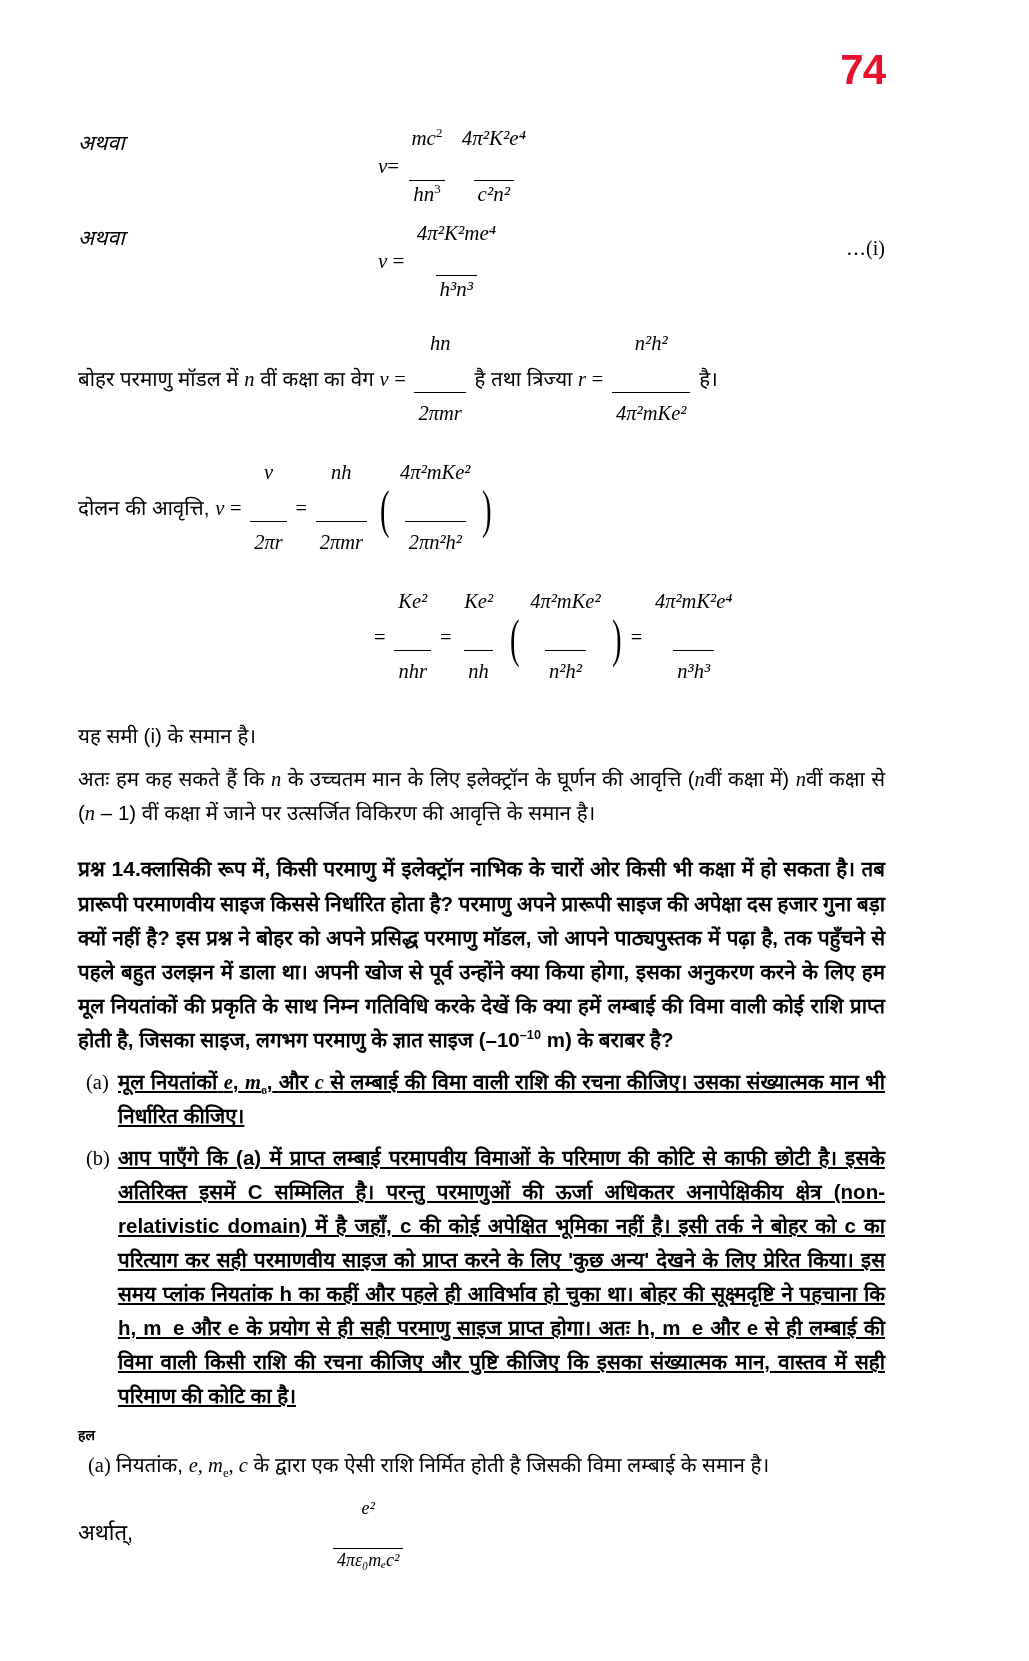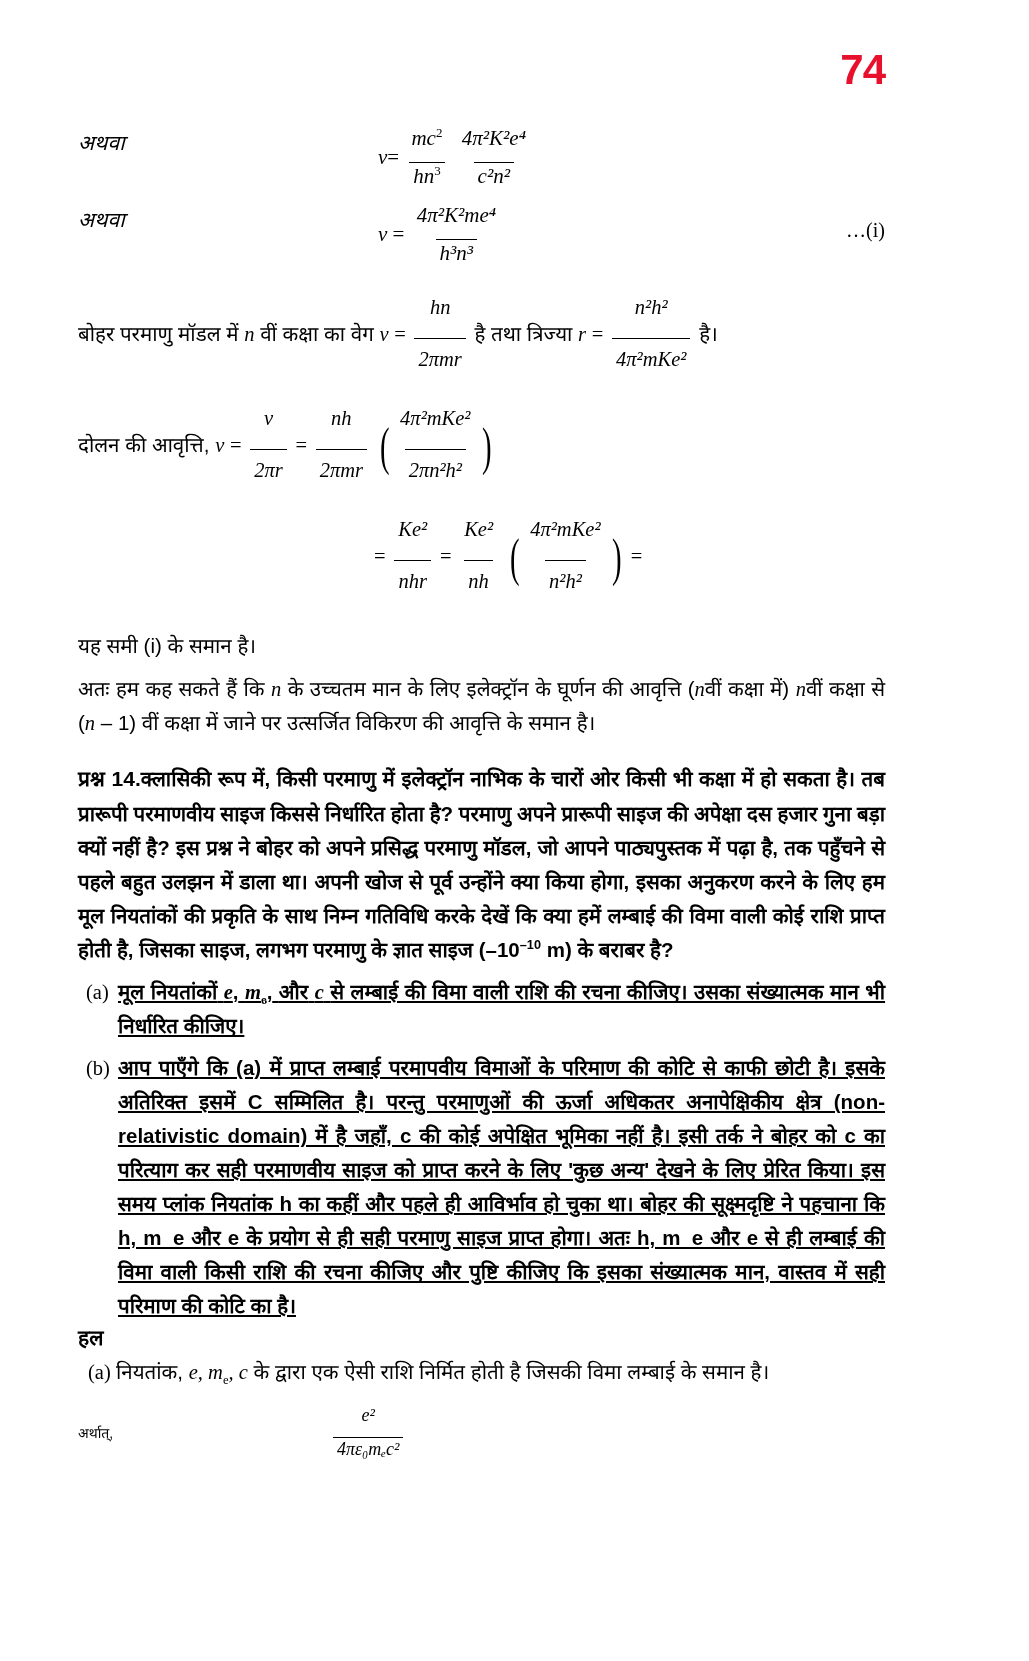--- a/index.html
+++ b/index.html
@@ -49,23 +49,24 @@
 
   .frac {
     display: inline-flex;
     flex-direction: column;
     align-items: center;
     vertical-align: middle;
     margin: 0 3px;
     text-align: right;
     position: relative;
     top: -2px;
+    gap: 28px;
   }
   .frac .num { padding: 0 4px 1px 4px; }
-  .frac .den { padding: 1px 4px 0 4px; border-top: 1.6px solid #000; margin-top: 10px; }
+  .frac .den { padding: 1px 4px 0 4px; border-top: 1.6px solid #000; }
 
   .paren {
     display: inline-flex;
     align-items: center;
     vertical-align: middle;
     font-size: 1em;
   }
   .paren .pl, .paren .pr {
     font-size: 2.55em;
     font-style: normal;
@@ -145,21 +146,22 @@
     width: 40px;
     font-family: "Liberation Serif", "DejaVu Serif", serif;
     font-weight: normal;
     padding-left: 8px;
   }
   .sub-item .body { flex: 1 1 auto; text-align: justify; text-decoration: underline; }
 
   .sol-head {
     font-family: Liberation Mono, monospace;
     font-weight: bold;
-    font-size: 21px;
+    font-size: 14px;
+    margin-top: 12px;
   }
   .sol-item {
     display: flex;
     font-family: "Liberation Sans", "DejaVu Sans", sans-serif;
     font-size: 20.5px;
     line-height: 1.66;
     margin-top: 4px;
   }
   .sol-item .marker {
     flex: none;
@@ -171,21 +173,21 @@
 
   .arthat-row {
     display: flex;
     align-items: flex-start;
     margin-top: 18px;
   }
   .arthat-row .lbl {
     width: 252px;
     flex: none;
     font-family: "Liberation Sans", "DejaVu Sans", sans-serif;
-    font-size: 14px;
+    font-size: 22px;
     padding-top: 16px;
   }
   .arthat-row .eq { font-size: 18px; }
   .indent-mid { padding-left: 296px; }
 </style>
 </head>
 <body>
 
 <div class="page">
 
@@ -278,20 +280,24 @@
       </span>
       <span class="paren math">
         <span class="pl">(</span>
         <span class="frac">
           <span class="num">4π²mKe²</span>
           <span class="den">n²h²</span>
         </span>
         <span class="pr">)</span>
       </span>
       <span class="math mu">=</span>
+      <span class="frac math">
+        <span class="num">4π²mK²e⁴</span>
+        <span class="den">n³h³</span>
+      </span>
     </div>
 
     <div class="para" style="margin-top:26px;">यह समी (i) के समान है।</div>
 
     <div class="para" style="margin-top:10px;">
       <span>अतः हम कह सकते हैं कि</span>
       <span class="math mi">n</span>
       <span>के उच्चतम मान के लिए इलेक्ट्रॉन के घूर्णन की आवृत्ति (</span><span class="math mi">n</span><span>वीं</span>
       <span>कक्षा में)</span>
       <span class="math mi">n</span><span>वीं कक्षा से (</span><span class="math mi">n</span>

